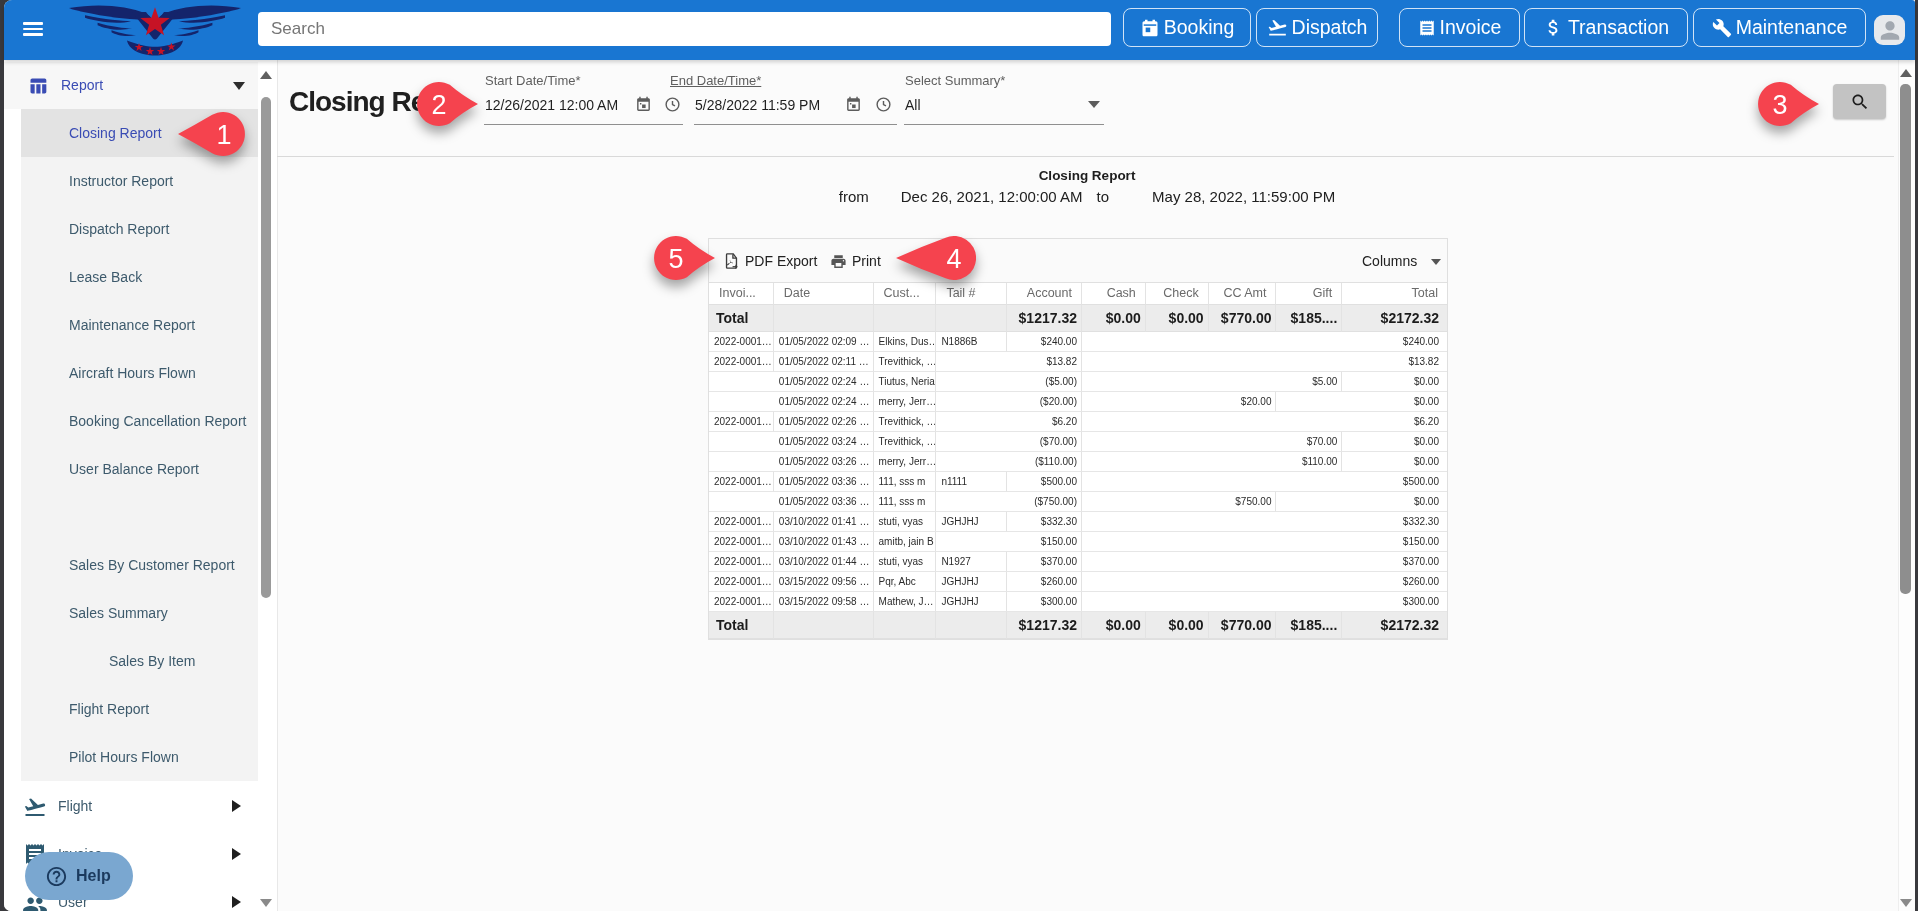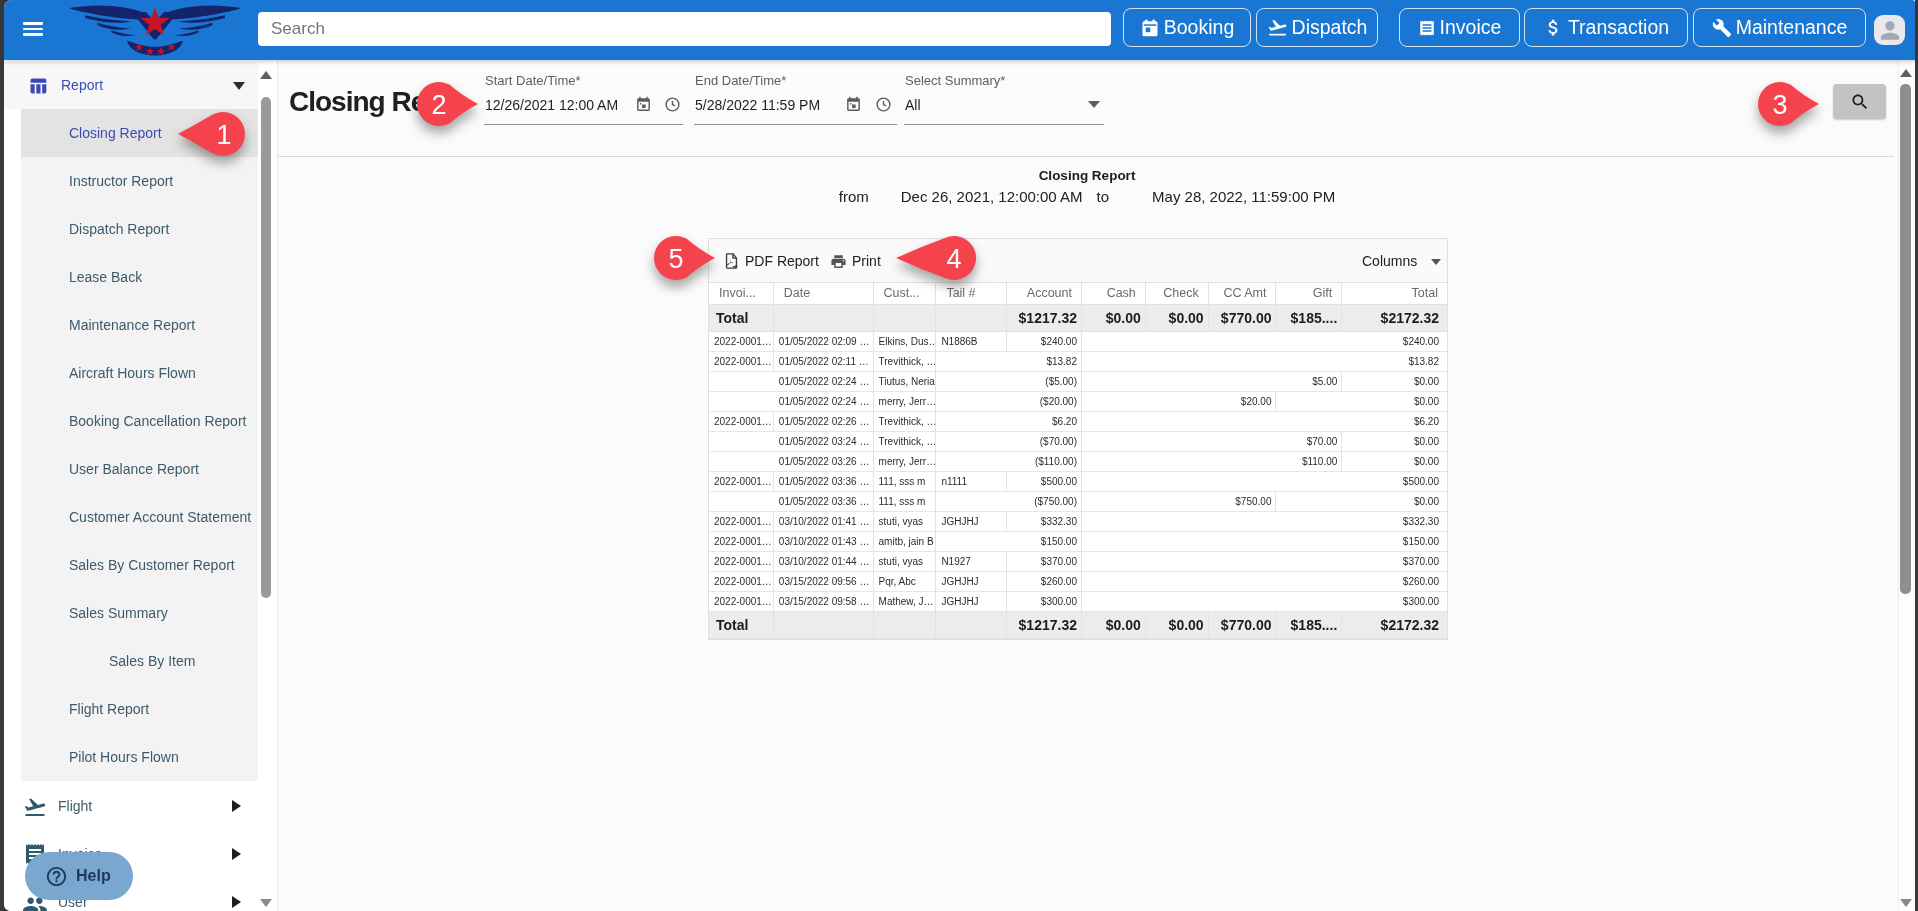--- a/index.html
+++ b/index.html
@@ -174,21 +174,20 @@
 <div id="submenu" class="abs">
   <div id="active-row"></div>
   <div class="smi" style="top:0;color:#3a4cb4;">Closing Report</div>
   <div class="smi" style="top:48px;">Instructor Report</div>
   <div class="smi" style="top:96px;">Dispatch Report</div>
   <div class="smi" style="top:144px;">Lease Back</div>
   <div class="smi" style="top:192px;">Maintenance Report</div>
   <div class="smi" style="top:240px;">Aircraft Hours Flown</div>
   <div class="smi" style="top:288px;">Booking Cancellation Report</div>
   <div class="smi" style="top:336px;">User Balance Report</div>
-  <div class="smi" style="top:384px;">Customer Account Statement</div>
   <div class="smi" style="top:432px;">Sales By Customer Report</div>
   <div class="smi" style="top:480px;">Sales Summary</div>
   <div class="smi" style="top:528px;margin-left:40px;">Sales By Item</div>
   <div class="smi" style="top:576px;">Flight Report</div>
   <div class="smi" style="top:624px;">Pilot Hours Flown</div>
 </div>
 <div class="topitem abs" style="top:782px;">
   <svg style="position:absolute;left:19px;top:13px;" width="24" height="24" viewBox="0 0 24 24" fill="#2e5a70">
       <path d="M2.5 19h19v2h-19zm19.57-9.36c-.21-.8-1.04-1.28-1.84-1.06L14.92 10l-6.9-6.43-1.93.51 4.14 7.17-4.97 1.33-1.97-1.54-1.45.39 2.59 4.49s7.12-1.9 16.57-4.43c.81-.23 1.28-1.05 1.07-1.85z"></path>
     </svg>
@@ -226,21 +225,21 @@
 <div class="fvalue abs" style="left:485px;top:97px;">12/26/2021 12:00 AM</div>
 <svg class="abs" style="left:635px;top:96px;z-index:6;" width="17" height="17" viewBox="0 0 24 24" fill="#5c5c5c">
     <path d="M19 3h-1V1h-2v2H8V1H6v2H5c-1.1 0-2 .9-2 2v14c0 1.1.9 2 2 2h14c1.1 0 2-.9 2-2V5c0-1.1-.9-2-2-2zm0 16H5V8h14v11zM9 10H7v2h2v-2z"></path>
     <rect x="10" y="12" width="5" height="5"></rect>
   </svg>
 <svg class="abs" style="left:664px;top:96px;z-index:6;" width="17" height="17" viewBox="0 0 24 24" fill="none" stroke="#5c5c5c" stroke-width="2">
     <circle cx="12" cy="12" r="9"></circle>
     <path d="M12 7v5l3.5 2"></path>
   </svg>
 <div class="funder abs" style="left:484px;top:124px;width:199px;"></div>
-<div class="flabel abs" style="left:695px;top:73px;">End Date/Time*</div>
+<div class="flabel abs" style="left:670px;top:73px;text-decoration:underline;">End Date/Time*</div>
 <div class="fvalue abs" style="left:695px;top:97px;">5/28/2022 11:59 PM</div>
 <svg class="abs" style="left:845px;top:96px;z-index:6;" width="17" height="17" viewBox="0 0 24 24" fill="#5c5c5c">
     <path d="M19 3h-1V1h-2v2H8V1H6v2H5c-1.1 0-2 .9-2 2v14c0 1.1.9 2 2 2h14c1.1 0 2-.9 2-2V5c0-1.1-.9-2-2-2zm0 16H5V8h14v11zM9 10H7v2h2v-2z"></path>
     <rect x="10" y="12" width="5" height="5"></rect>
   </svg>
 <svg class="abs" style="left:875px;top:96px;z-index:6;" width="17" height="17" viewBox="0 0 24 24" fill="none" stroke="#5c5c5c" stroke-width="2">
     <circle cx="12" cy="12" r="9"></circle>
     <path d="M12 7v5l3.5 2"></path>
   </svg>
 <div class="funder abs" style="left:694px;top:124px;width:203px;"></div>
@@ -265,21 +264,21 @@
   <div id="toolbar">
     <svg style="position:absolute;left:14px;top:13px;" width="17" height="18" viewBox="0 0 24 24">
         <g fill="none" stroke="#3c3c3c" stroke-width="1.9">
           <path d="M14.5 2H6a1 1 0 0 0-1 1v18a1 1 0 0 0 1 1h12a1 1 0 0 0 1-1v-13z"></path>
           <path d="M14 2.5V8h5"></path>
         </g>
         <path fill="#3c3c3c" d="M9.2 11.3c.9-.4 1.6.2 1.4 1.2-.2.9-.8 2.2-1.5 3.3-.8 1.2-1.7 2.1-2.4 2.3-.9.3-1.4-.5-.8-1.3.5-.7 1.8-1.4 3.3-1.9 1.4-.5 2.9-.8 3.9-.7 1 .1 1.3.8.6 1.3"></path>
         <path fill="#3c3c3c" d="M13.5 19.2h5.2v1.6h-5.2z"></path>
         <path fill="#3c3c3c" d="M17.5 16.8l3.2 3.2-3.2 3.2z"></path>
       </svg>
-    <span style="position:absolute;left:36px;top:0;line-height:44px;">PDF Report</span>
+    <span style="position:absolute;left:36px;top:0;line-height:44px;">PDF Export</span>
     <svg style="position:absolute;left:121px;top:14px;" width="17" height="17" viewBox="0 0 24 24" fill="#555">
         <path d="M19 8H5c-1.66 0-3 1.34-3 3v6h4v4h12v-4h4v-6c0-1.66-1.34-3-3-3zm-3 11H8v-5h8v5zm3-7c-.55 0-1-.45-1-1s.45-1 1-1 1 .45 1 1-.45 1-1 1zm-1-9H6v4h12V3z"></path>
       </svg>
     <span style="position:absolute;left:143px;top:0;line-height:44px;">Print</span>
     <span style="position:absolute;left:653px;top:0;line-height:44px;">Columns</span>
     <div style="position:absolute;left:722px;top:20px;width:0;height:0;border-top:6px solid #555;border-left:5px solid transparent;border-right:5px solid transparent;"></div>
   </div>
   <div class="trow hrow">
     <div class="c c0">Invoi...</div>
       <div class="c c1">Date</div>

